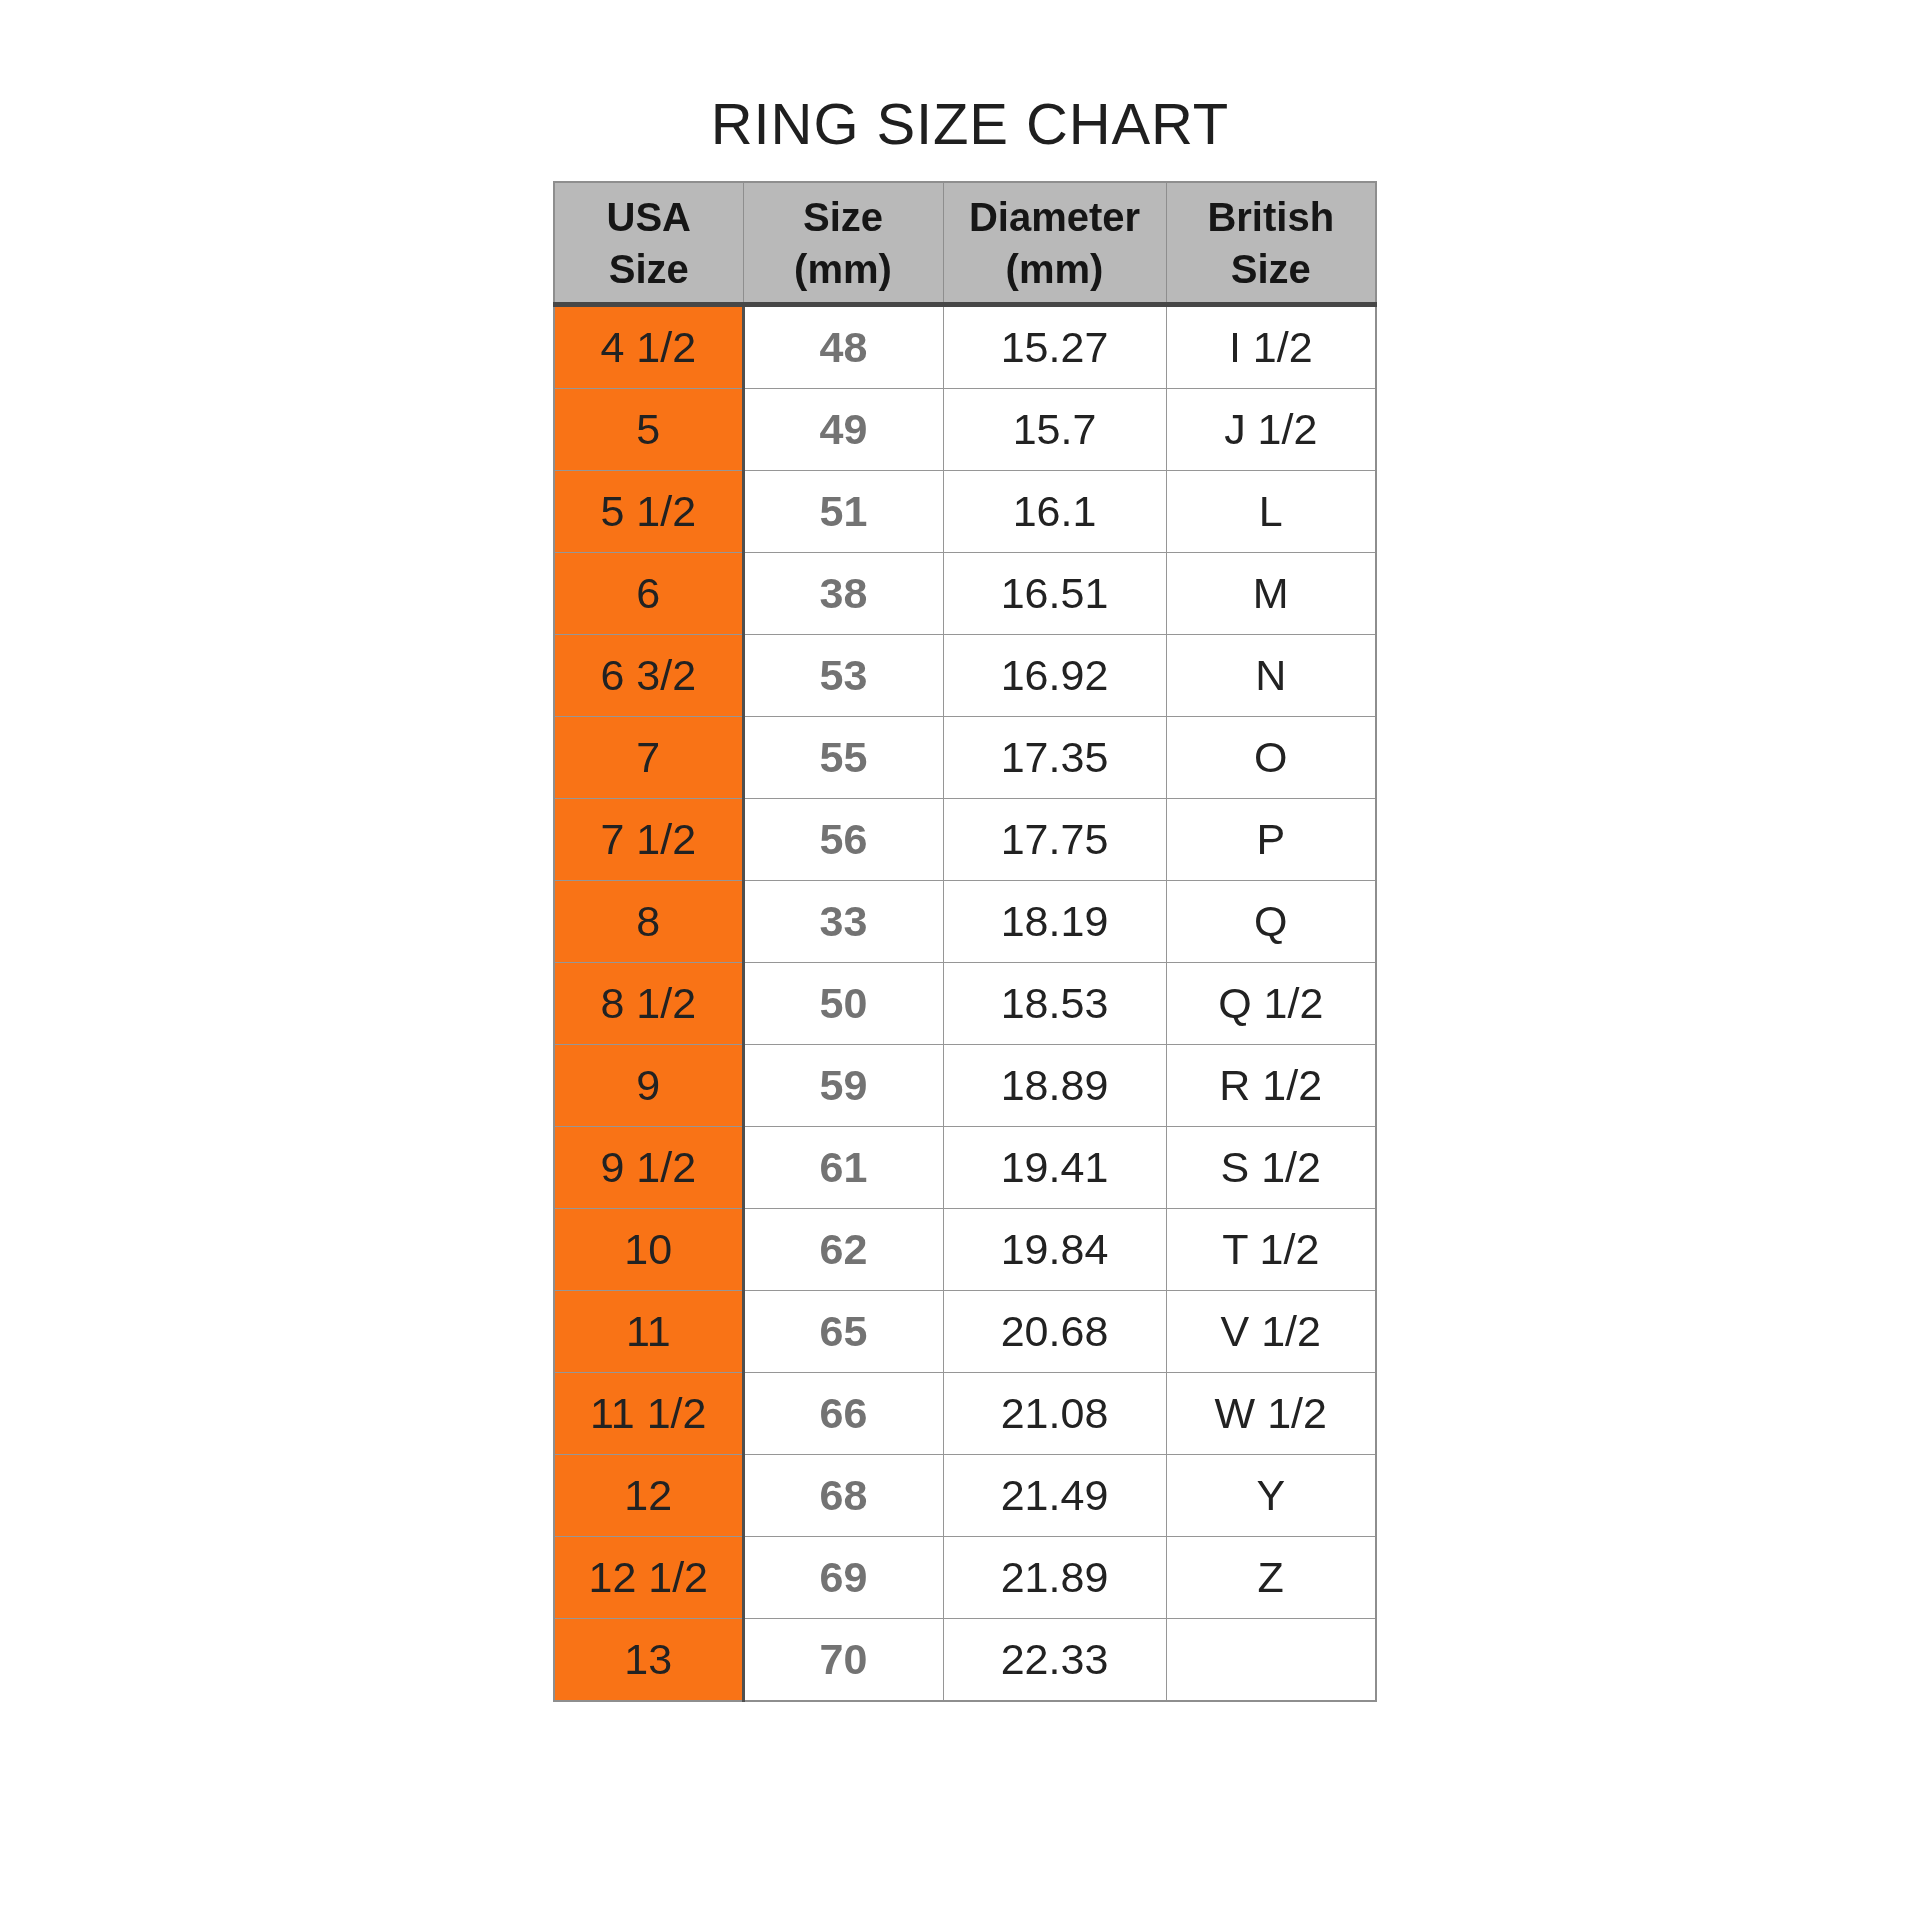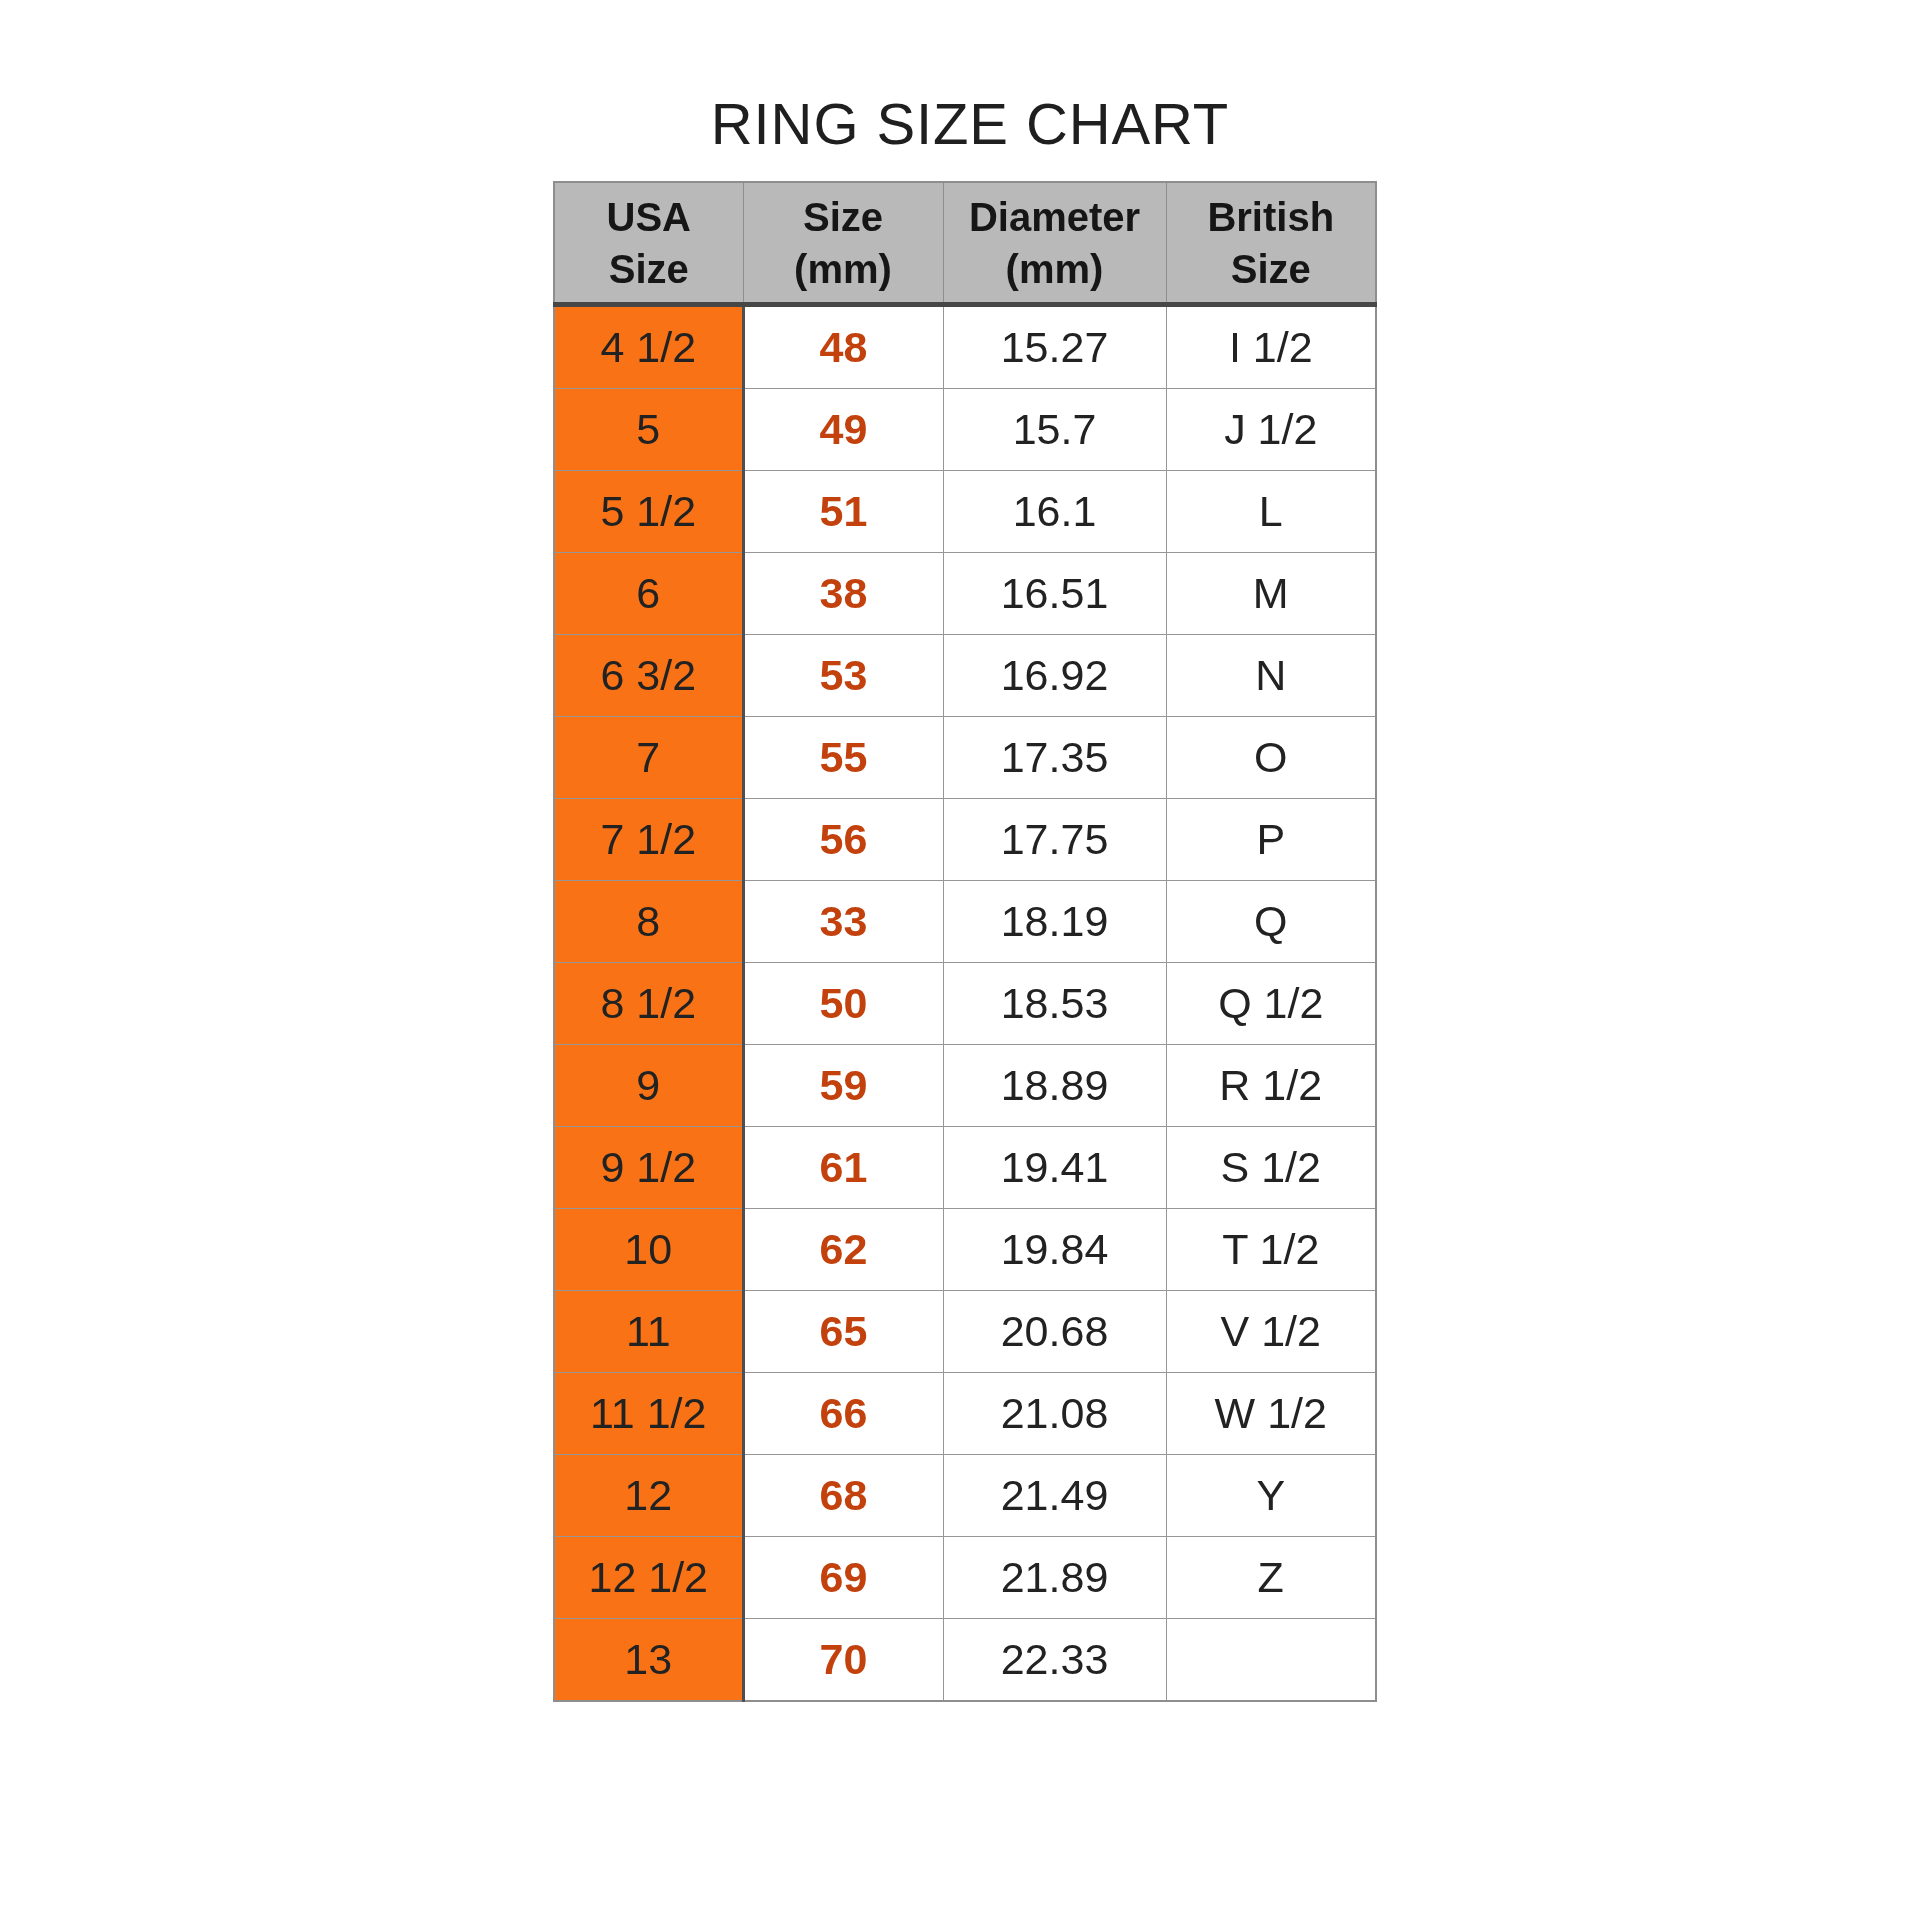--- a/index.html
+++ b/index.html
@@ -65,21 +65,21 @@
     background: #ffffff;
     color: #222222;
     padding: 0;
   }
   .ring-table td.c0 {
     background: #f97316;
     border-right: 3.8px solid #4f4f4f;
   }
   .ring-table td.c1 {
     font-weight: bold;
-    color: #c2410c;
+    color: #737373;
   }
 </style>
 </head>
 <body>
 
 <div class="page">
 
   <h1 class="title">RING SIZE CHART</h1>
 
   <table class="ring-table">

